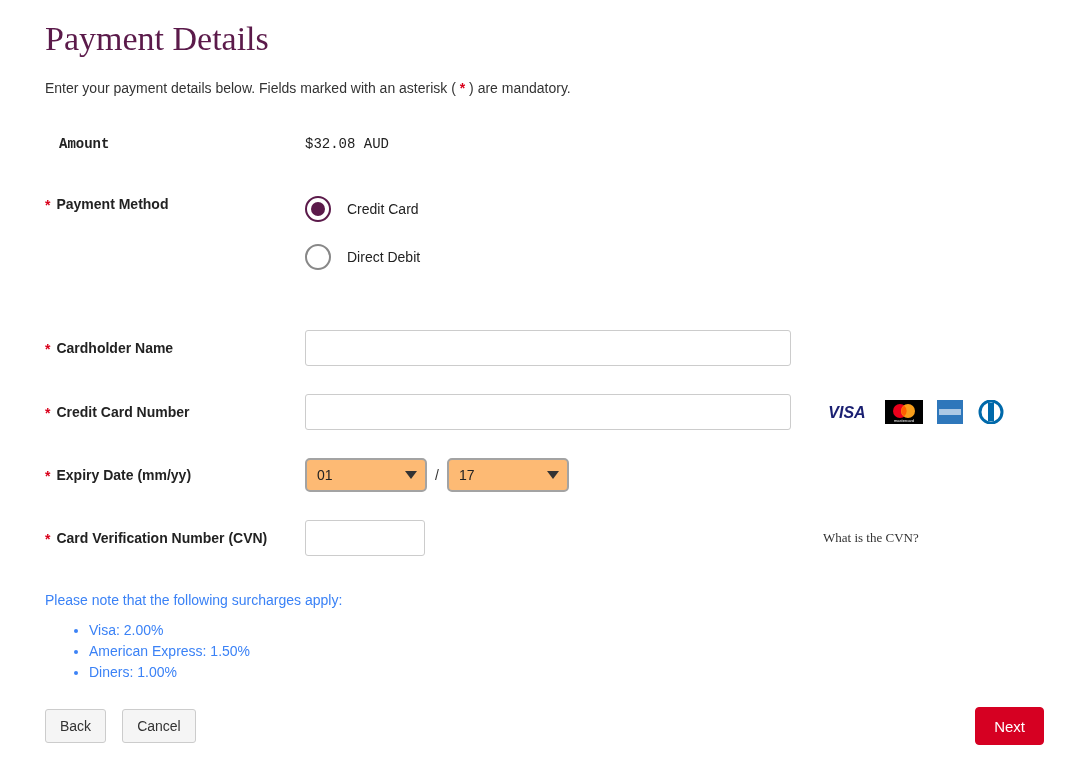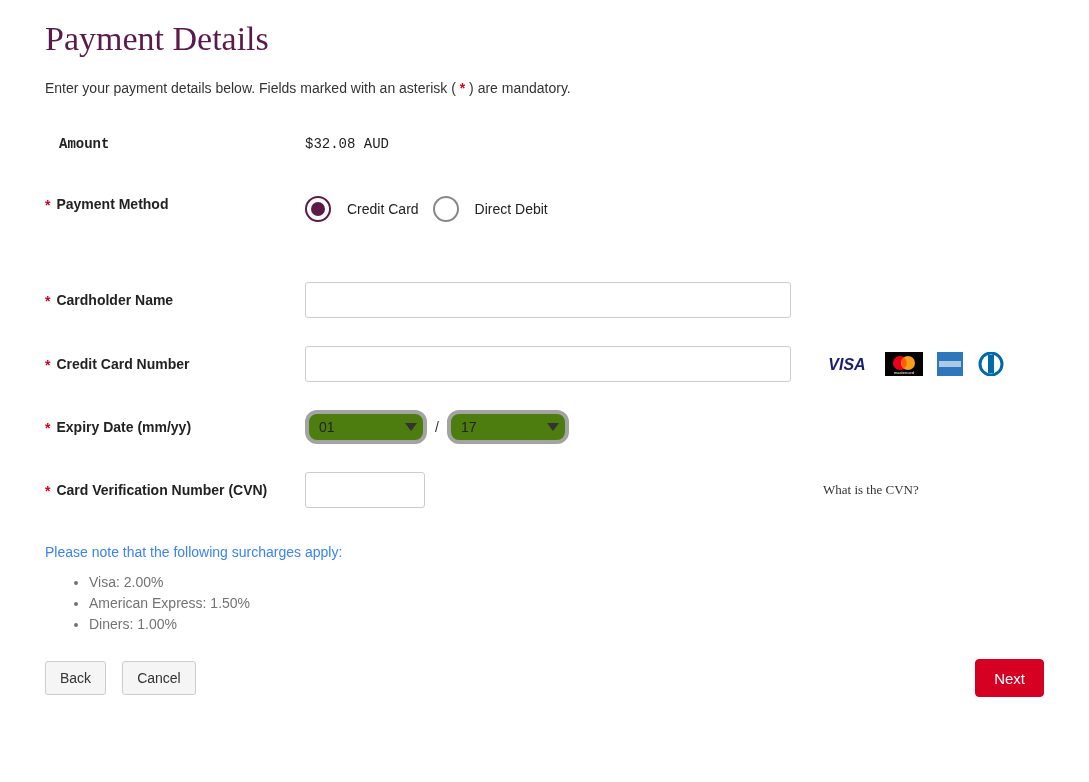--- a/index.html
+++ b/index.html
@@ -49,21 +49,21 @@
       flex: 0 0 500px;
       color: #222;
     }
     .side-col {
       flex: 1;
       padding-left: 18px;
       display: flex;
       align-items: center;
       gap: 14px;
     }
-    .radio-group { display: flex; gap: 14px; }
+    .radio-group { display: flex; flex-direction: column; gap: 22px; }
     .radio-option {
       display: flex;
       align-items: center;
       gap: 16px;
       cursor: pointer;
     }
     .radio-outer {
       width: 26px; height: 26px;
       border: 2px solid #5b1a4a;
       border-radius: 50%;
@@ -84,46 +84,46 @@
       font-size: 14px;
     }
     input.cvn-input { width: 120px; }
     .select-wrap {
       position: relative;
       display: inline-block;
     }
     select.sel {
       width: 122px;
       height: 34px;
-      border: 4px solid #a3a3a3;
-      border-radius: 12px;
+      border: 2px solid #a3a3a3;
+      border-radius: 5px;
       padding: 4px 28px 4px 10px;
       font-size: 14px;
       appearance: none;
       -webkit-appearance: none;
-      background: #4d7c0f;
+      background: #fdba74;
       color: #222;
     }
     .select-caret {
       position: absolute;
       right: 10px; top: 50%;
       transform: translateY(-50%);
       pointer-events: none;
     }
     .slash { margin: 0 8px; color: #333; }
     .card-logo { height: 24px; }
     .cvn-link {
       font-size: 13px;
       color: #333;
       text-decoration: none;
       font-family: Liberation Serif, serif;
     }
     .surcharge-note { margin-top: 36px; margin-bottom: 12px; font-size: 14px; color: #3b82f6; }
     ul.surcharges { list-style: disc; padding-left: 44px; margin-bottom: 24px; }
-    ul.surcharges li { font-size: 14px; line-height: 1.5; color: #737373; }
+    ul.surcharges li { font-size: 14px; line-height: 1.5; color: #3b82f6; }
     .footer-row {
       display: flex;
       justify-content: space-between;
       align-items: center;
       margin-top: 8px;
     }
     .footer-left { display: flex; gap: 16px; }
     button.btn {
       height: 34px;
       padding: 0 14px;

